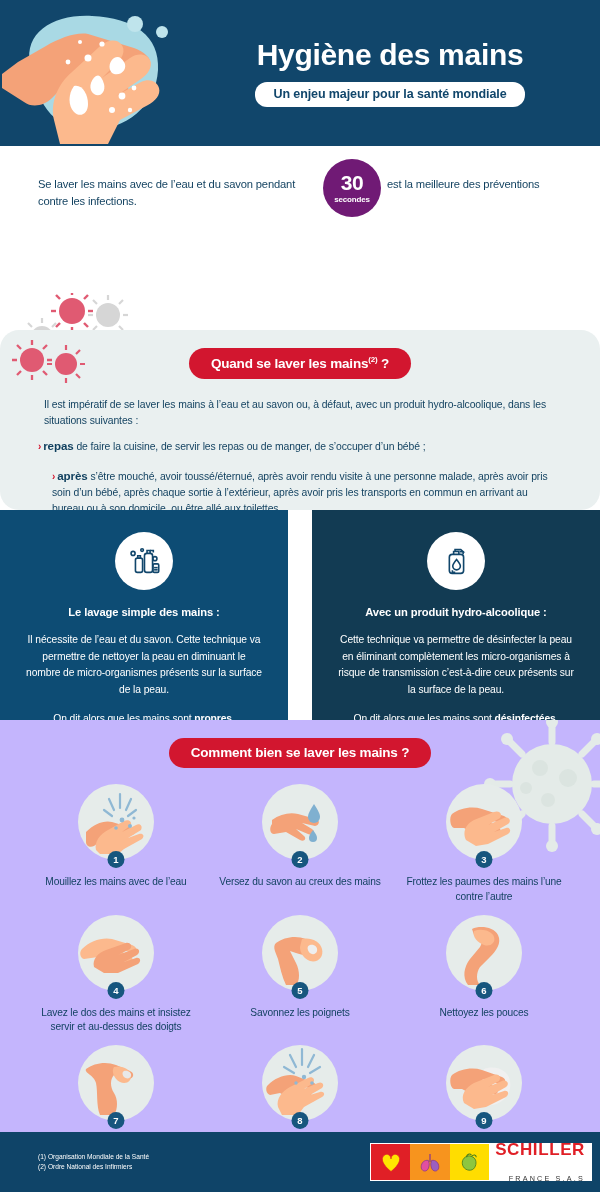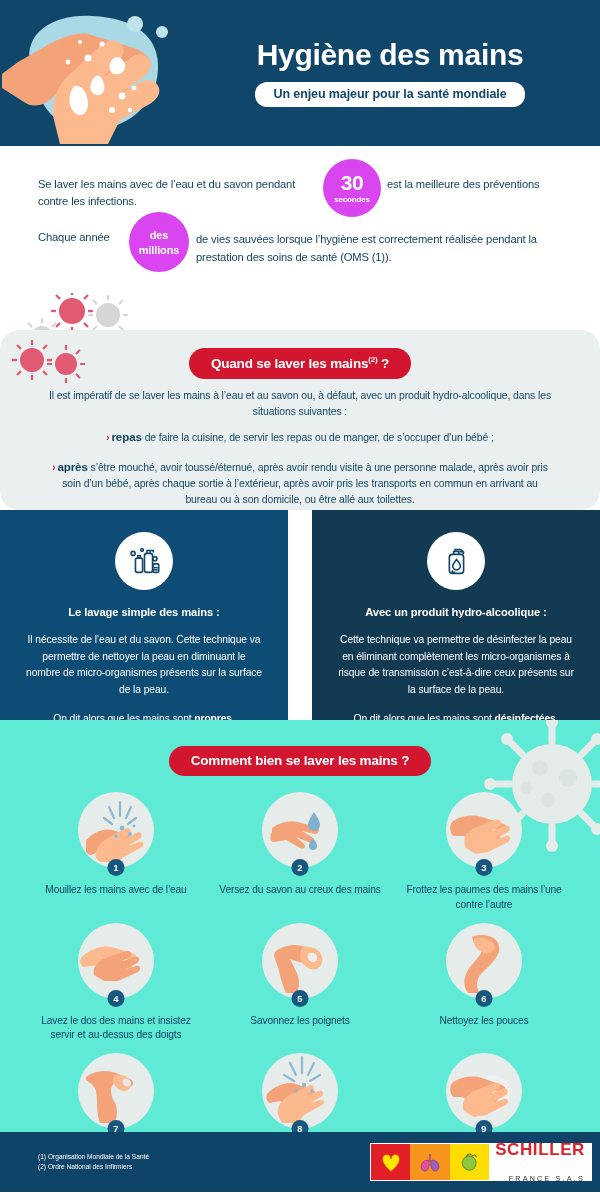--- a/index.html
+++ b/index.html
@@ -58,21 +58,21 @@
   .intro-row {
     position: relative;
     color: #0f3f5e;
     font-size: 11.2px;
     line-height: 1.55;
     letter-spacing: -0.15px;
   }
   .badge {
     display: inline-block;
     vertical-align: middle;
-    background: #d946ef;
+    background: #701a75;
     color: #fff;
     border-radius: 50%;
     text-align: center;
     font-weight: bold;
   }
   .badge-30 {
     position: absolute;
     width: 58px; height: 58px;
     left: 285px; top: -17px;
     line-height: 1;
@@ -116,25 +116,24 @@
     font-size: 13.5px;
     font-weight: bold;
     padding: 7px 22px 8px 22px;
     width: fit-content;
     letter-spacing: -0.2px;
     position: relative;
     z-index: 3;
   }
   .pill-red sup { font-size: 8px; vertical-align: super; }
   .quand-body {
-    margin-top: 9px;
+    margin-top: 18px;
     color: #0f3f5e;
     font-size: 10.4px;
     line-height: 1.55;
-    text-align: center;
     letter-spacing: -0.1px;
     position: relative;
     z-index: 3;
   }
   .quand-body .lead { padding: 0 14px; }
   .bullet-line { margin-top: 8px; padding: 0 8px; }
   .bullet-line.second { margin-top: 12px; padding: 0 22px; }
   .chev { color: #d2162f; font-weight: bold; font-size: 10px; letter-spacing:-1px; }
   .kw { font-weight: bold; font-size: 11.6px; }
   .quand .virus-left { position: absolute; left: 8px; top: 4px; width: 90px; height: 70px; z-index:1;}
@@ -151,23 +150,23 @@
   }
   .col-head {
     font-size: 11.2px; font-weight: bold; margin-bottom: 14px; letter-spacing: -0.1px;
   }
   .col-body { font-size: 10.3px; line-height: 1.62; letter-spacing: -0.1px; }
   .col-foot { font-size: 10.3px; margin-top: 14px; letter-spacing: -0.1px; }
   .col-foot b { font-weight: bold; }
 
   
   .comment {
-    background: #5eead4;
-    position: relative;
-    padding: 26px 0 12px 0;
+    background: #c4b5fd;
+    position: relative;
+    padding: 18px 0 12px 0;
     height: 412px;
     overflow: hidden;
   }
   .big-virus { position: absolute; right: -22px; top: -4px; width: 140px; height: 140px; opacity: 1; z-index:0;}
   .steps-grid {
     position: relative; z-index: 2;
     display: grid;
     grid-template-columns: repeat(3, 1fr);
     row-gap: 2px;
     margin-top: 16px;
@@ -277,25 +276,20 @@
     <div class="intro-row row1">
       <span class="txt-a">Se laver les mains avec de l’eau et du savon pendant</span>
       <span class="badge badge-30">
         <span class="big">30</span>
         <span class="small">secondes</span>
       </span>
       <span class="txt-b">est la meilleure des préventions</span>
       <span class="txt-c">contre les infections.</span>
     </div>
 
-    <div class="intro-row row2">
-      <span class="txt-a">Chaque année</span>
-      <span class="badge badge-millions">des millions</span>
-      <span class="txt-b">de vies sauvées lorsque l’hygiène est correctement réalisée pendant la prestation des soins de santé (OMS (1)).</span>
-    </div>
 
     <div class="virus-cluster">
       <svg viewBox="0 0 170 75" width="170" height="75">
         <g fill="#cfcfcf" opacity="0.85">
           <circle cx="22" cy="44" r="11"></circle>
           <g stroke="#cfcfcf" stroke-width="2.2">
             <line x1="22" y1="30" x2="22" y2="25"></line>
               <line x1="36" y1="44" x2="41" y2="44"></line>
             <line x1="22" y1="58" x2="22" y2="63"></line>
               <line x1="8" y1="44" x2="3" y2="44"></line>

